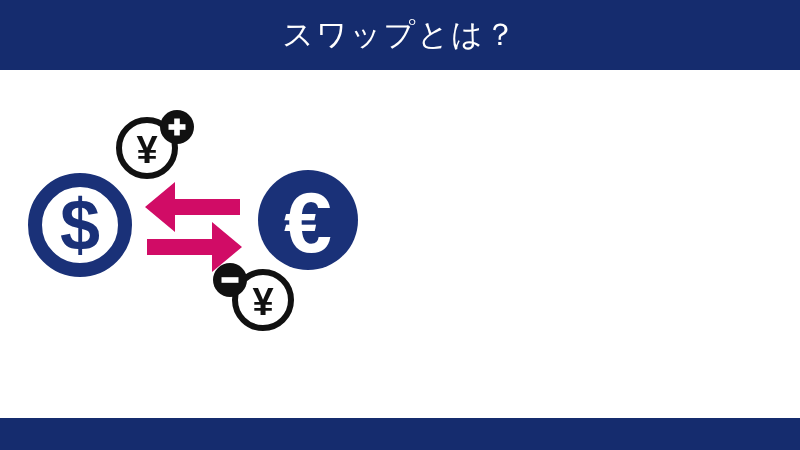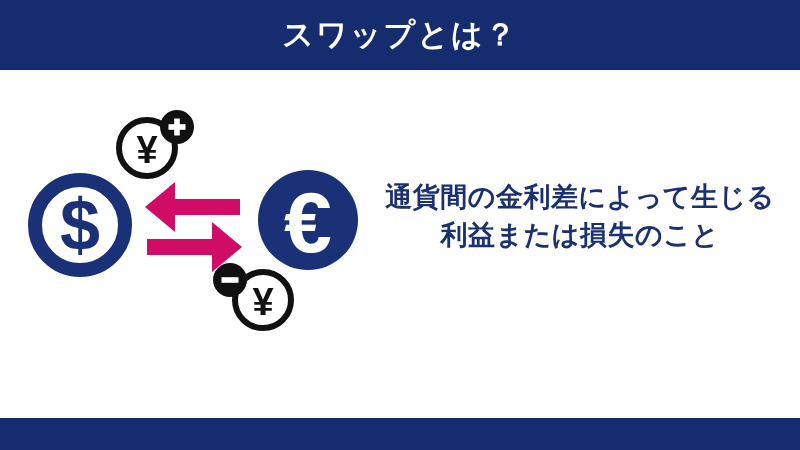--- a/index.html
+++ b/index.html
@@ -30,21 +30,21 @@
   .header-title {
     position: absolute;
     left: 0;
     top: 0;
     width: 800px;
     height: 70px;
     line-height: 70px;
     text-align: center;
     color: #ffffff;
     font-size: 31px;
-    font-weight: bold;
+    font-weight: normal;
     letter-spacing: 2px;
     white-space: nowrap;
   }
 
   
   .footer-bar {
     position: absolute;
     left: 0;
     top: 418px;
     width: 800px;
@@ -139,22 +139,18 @@
           <text x="253" y="192" text-anchor="middle" dominant-baseline="central" font-family="'Liberation Sans','DejaVu Sans',sans-serif" font-size="38" font-weight="bold" fill="#111111">¥</text>
           <g>
             <circle cx="220" cy="170" r="17" fill="#111111"></circle>
             <rect x="211.5" y="167.2" width="17" height="5.6" fill="#FFFFFF"></rect>
           </g>
         </g>
 
       </svg>
     </div>
 
-    <div class="description">
-      <span class="line">通貨間の金利差によって生じる</span>
-      <span class="line">利益または損失のこと</span>
-    </div>
 
   </div>
 
   <div class="footer-bar"></div>
 
 </div>
 
 </body></html>

